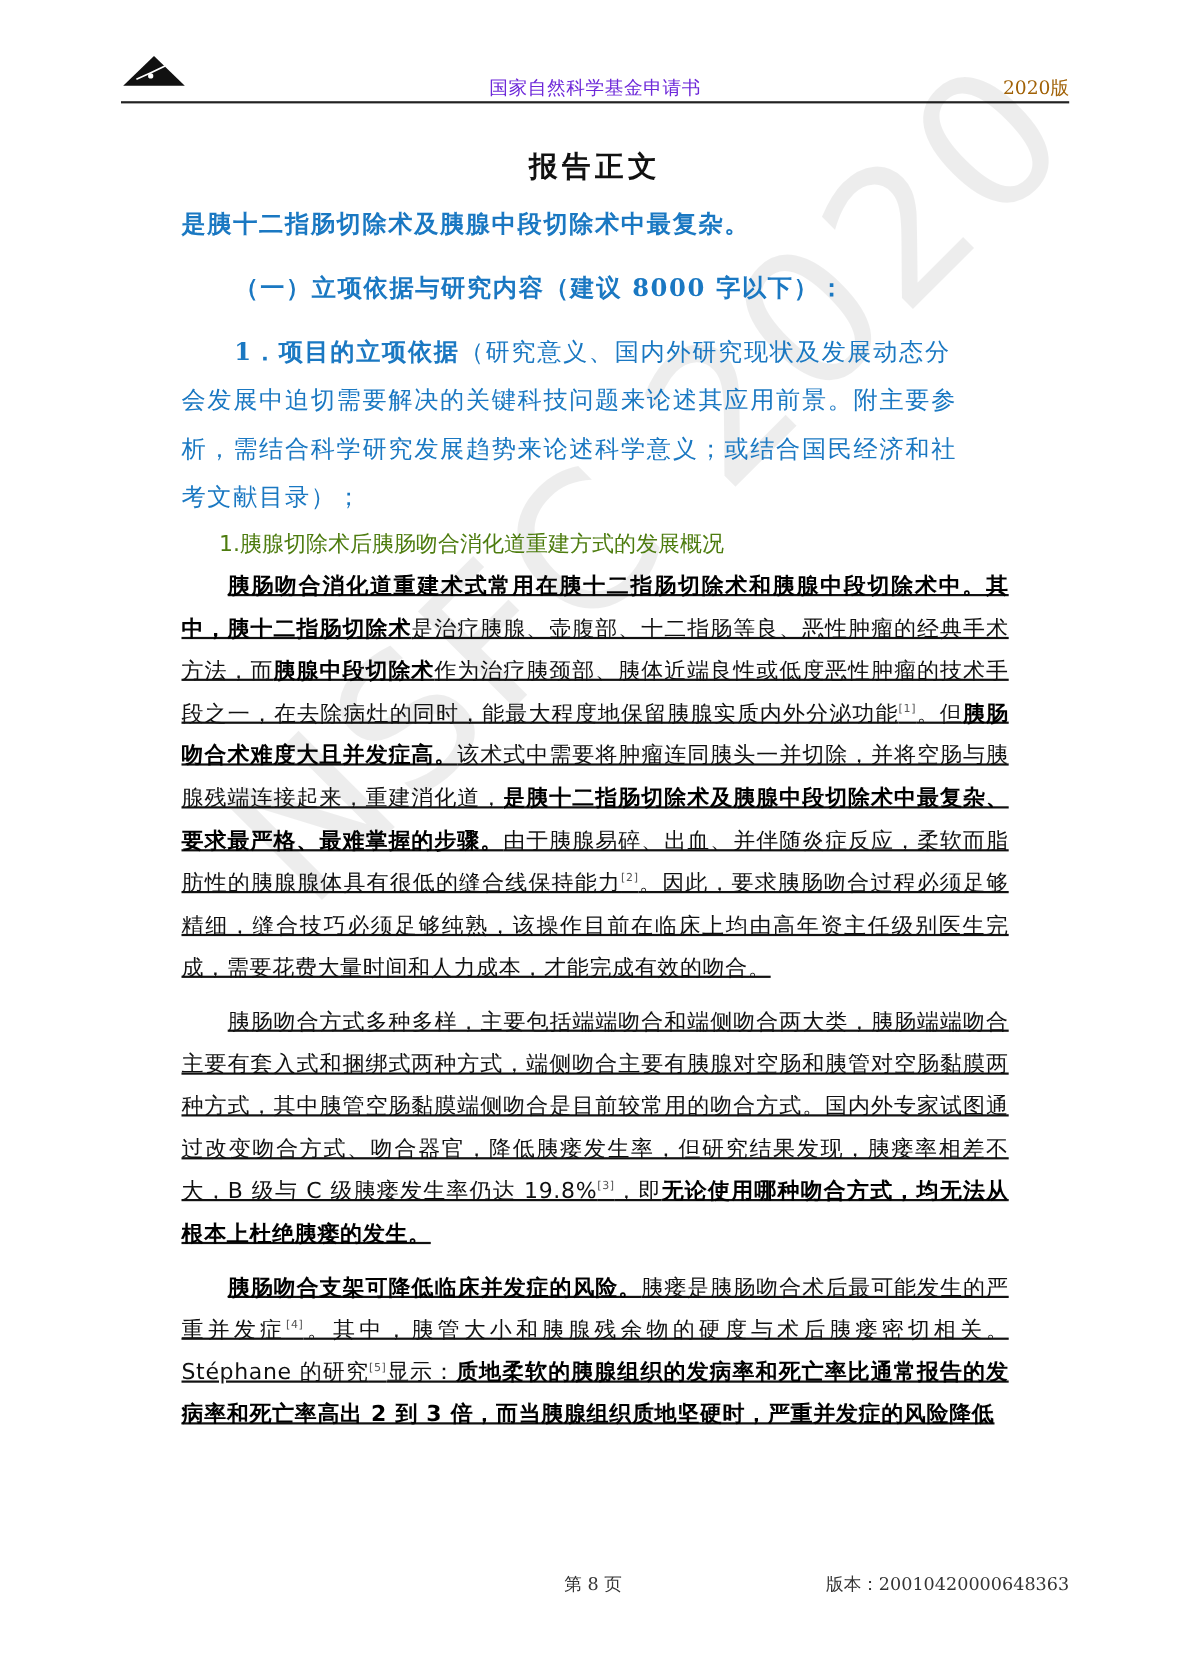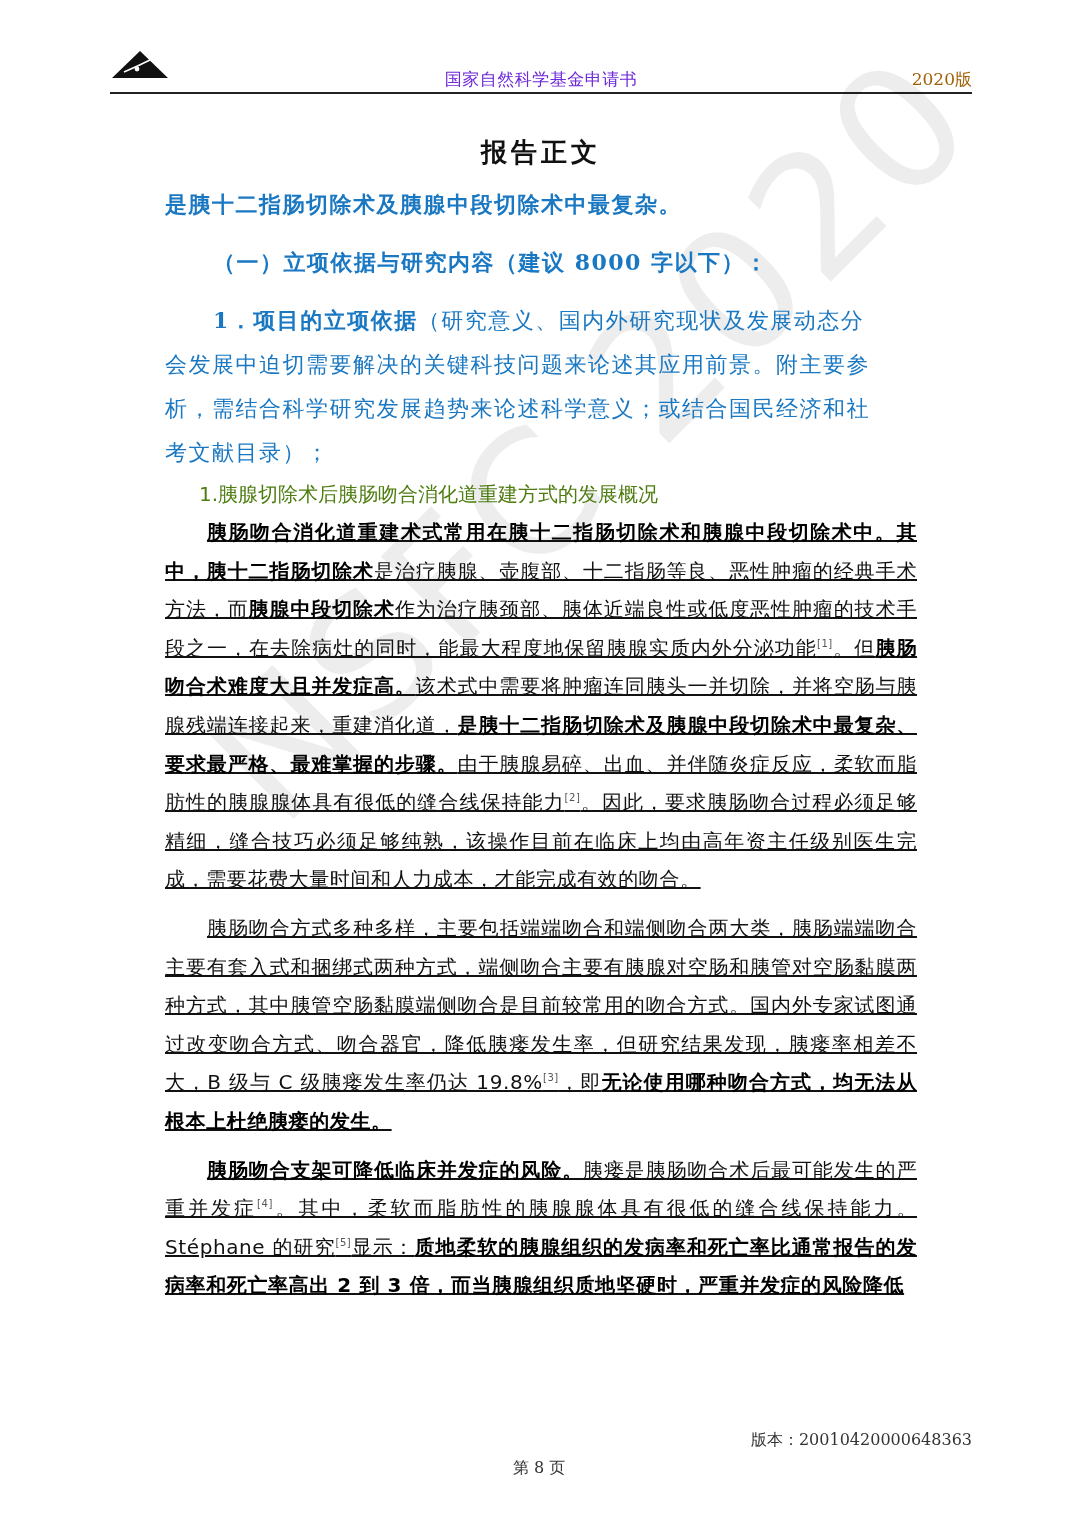--- a/index.html
+++ b/index.html
@@ -31,21 +31,21 @@
     .sub-heading { font-family: "DejaVu Sans", "Liberation Sans", sans-serif; font-size: 20px;
                    line-height: 38px; text-indent: 34px; color: #4d7c0f; margin: 0; }
 
     .watermark { position: absolute; left: 240px; top: 690px; font-family: "DejaVu Sans", sans-serif;
                  font-size: 170px; color: rgba(0,0,0,0.07); transform: rotate(-45deg);
                  transform-origin: left center; white-space: nowrap; letter-spacing: 6px;
                  pointer-events: none; }
 
     .footer { position: absolute; left: 110px; top: 1430px; width: 862px; height: 24px;
               font-size: 16px; color: #333; }
-    .footer-page { position: absolute; left: 403px; top: 0; margin-top: 28px; }
+    .footer-page { position: absolute; left: 403px; top: 0; }
     .footer-version { position: absolute; right: 0; top: 0; }
   </style>
 </head>
 <body>
 
 <div class="header">
   <svg class="logo" viewBox="0 0 60 34">
     <polygon points="30,3 2,30 58,30" fill="#111"></polygon>
     <path d="M14,24 Q28,18 40,12" stroke="#fff" stroke-width="1.6" fill="none"></path>
     <circle cx="27" cy="21" r="2.4" fill="#fff"></circle>
@@ -72,19 +72,19 @@
   <p class="sub-heading">1.胰腺切除术后胰肠吻合消化道重建方式的发展概况</p>
 
   <p class="body-text indent"><b>胰肠吻合消化道重建术式常用在胰十二指肠切除术和胰腺中段切除术中。其中，胰十二指肠切除术</b><span>是治疗胰腺、壶腹部、十二指肠等良、恶性肿瘤的经典手术方法，而</span><b>胰腺中段切除术</b><span>作为治疗胰颈部、胰体近端良性或低度恶性肿瘤的技术手段之一，在去除病灶的同时，能最大程度地保留胰腺实质内外分泌功能</span><sup>[1]</sup><span>。但</span><b>胰肠吻合术难度大且并发症高。</b><span>该术式中需要将肿瘤连同胰头一并切除，并将空肠与胰腺残端连接起来，重建消化道，</span><b>是胰十二指肠切除术及胰腺中段切除术中最复杂、要求最严格、最难掌握的步骤。</b><span>由于胰腺易碎、出血、并伴随炎症反应，柔软而脂肪性的胰腺腺体具有很低的缝合线保持能力</span><sup>[2]</sup><span>。因此，要求胰肠吻合过程必须足够精细，缝合技巧必须足够纯熟，该操作目前在临床上均由高年资主任级别医生完成，需要花费大量时间和人力成本，才能完成有效的吻合。</span></p>
 
   <div class="para-gap"></div>
 
   <p class="body-text indent"><span>胰肠吻合方式多种多样，主要包括端端吻合和端侧吻合两大类，胰肠端端吻合主要有套入式和捆绑式两种方式，端侧吻合主要有胰腺对空肠和胰管对空肠黏膜两种方式，其中胰管空肠黏膜端侧吻合是目前较常用的吻合方式。国内外专家试图通过改变吻合方式、吻合器官，降低胰瘘发生率，但研究结果发现，胰瘘率相差不大，B 级与 C 级胰瘘发生率仍达 19.8%</span><sup>[3]</sup><span>，即</span><b>无论使用哪种吻合方式，均无法从根本上杜绝胰瘘的发生。</b></p>
 
   <div class="para-gap"></div>
 
-  <p class="body-text indent"><b>胰肠吻合支架可降低临床并发症的风险。</b><span>胰瘘是胰肠吻合术后最可能发生的严重并发症</span><sup>[4]</sup><span>。其中，柔软而脂肪性的胰腺腺体具有很低的缝合线保持能力。Stéphane 的研究</span><sup>[5]</sup><span>显示：</span><b>质地柔软的胰腺组织的发病率和死亡率比通常报告的发病率和死亡率高出 2 到 3 倍，而当胰腺组织质地坚硬时，严重并发症的风险降低</b></p>
+  <p class="body-text indent"><b>胰肠吻合支架可降低临床并发症的风险。</b><span>胰瘘是胰肠吻合术后最可能发生的严重并发症</span><sup>[4]</sup><span>。其中，胰管大小和胰腺残余物的硬度与术后胰瘘密切相关。Stéphane 的研究</span><sup>[5]</sup><span>显示：</span><b>质地柔软的胰腺组织的发病率和死亡率比通常报告的发病率和死亡率高出 2 到 3 倍，而当胰腺组织质地坚硬时，严重并发症的风险降低</b></p>
 </div>
 
 <div class="footer">
   <span class="footer-page">第 8 页</span>
   <span class="footer-version">版本：20010420000648363</span>
 </div>
 
 </body></html>

